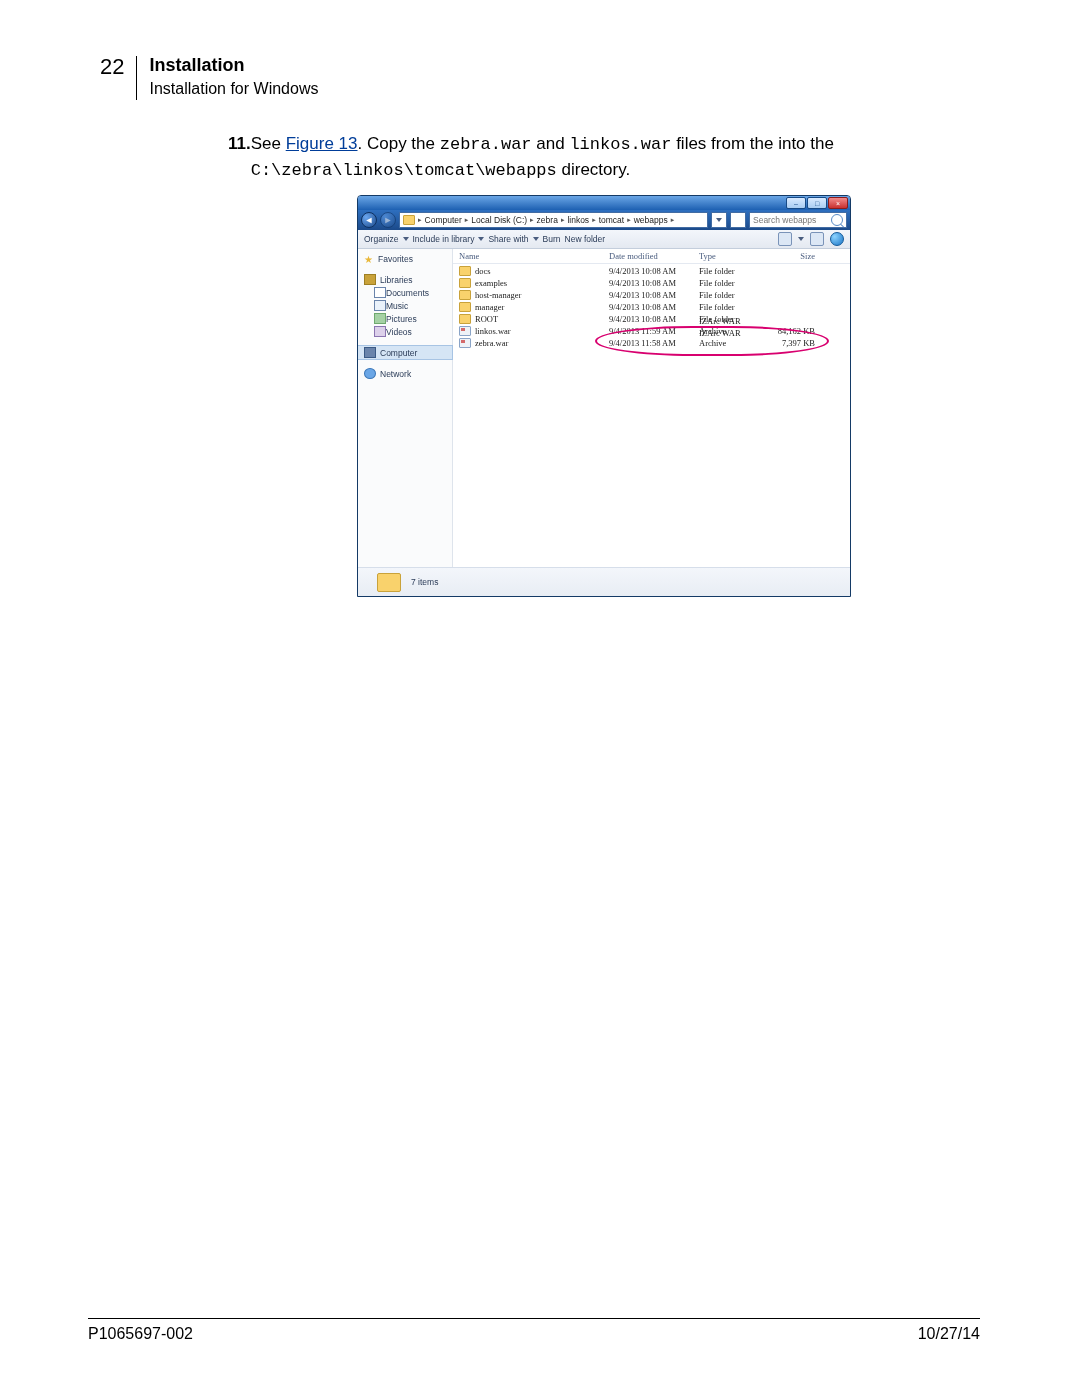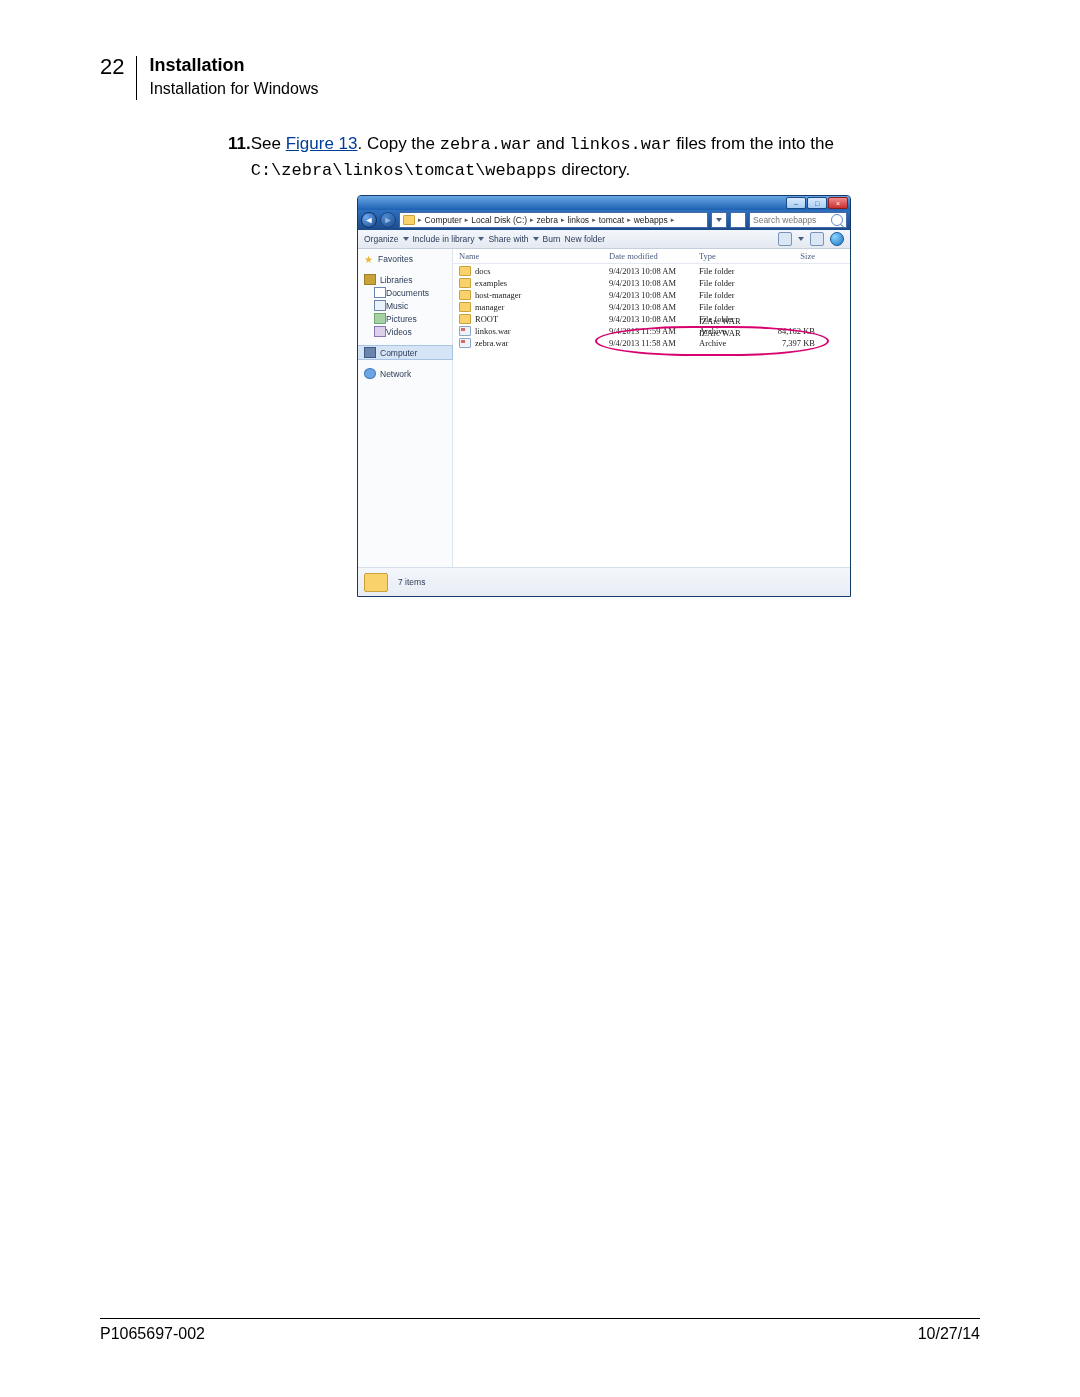--- a/index.html
+++ b/index.html
@@ -74,24 +74,24 @@
   .c-type{width:72px;}
   .c-size{width:56px;text-align:right;}
   .file-row{display:flex;align-items:flex-end;padding:0px 0;height:12px;}
   .file-row .c-name{display:flex;align-items:center;gap:4px;}
   .fico{width:10px;height:8px;border-radius:1px;}
   .fico.folder{background:#f9d26c;border:1px solid #c9a23a;}
   .fico.war{background:#eef2f7;border:1px solid #8aa4c7;position:relative;}
   .fico.war:before{content:"";position:absolute;left:1px;top:1px;width:4px;height:3px;background:#d46a6a;}
   .ellipse{border:2px solid var(--highlight);border-radius:50%/60%;}
   .ell-group{position:absolute;left:142px;top:77px;width:230px;height:26px;pointer-events:none;}
-  .win-status{height:28px;background:linear-gradient(#f3f6fb,#e8edf4);border-top:1px solid #d6deea;display:flex;align-items:center;gap:10px;padding:0 6px;color:#2a3b57;}
+  .win-status{height:28px;background:linear-gradient(#f3f6fb,#e8edf4);border-top:1px solid #d6deea;display:flex;align-items:center;gap:10px;padding:0 19px;color:#2a3b57;}
   .status-folder{width:22px;height:17px;background:#f9d26c;border:1px solid #c9a23a;border-radius:2px;}
   
-  .footer{position:absolute;left:100px;right:100px;bottom:54px;}
+  .footer{position:absolute;left:88px;right:100px;bottom:54px;}
   .frule{height:1px;background:#000;margin-bottom:6px;}
   .footer-row{display:flex;justify-content:space-between;font-size:16px;color:#000;}
 </style>
 </head>
 <body>
 
 <div class="page">
 
   <div class="header-row">
     <div class="page-num">22</div>

